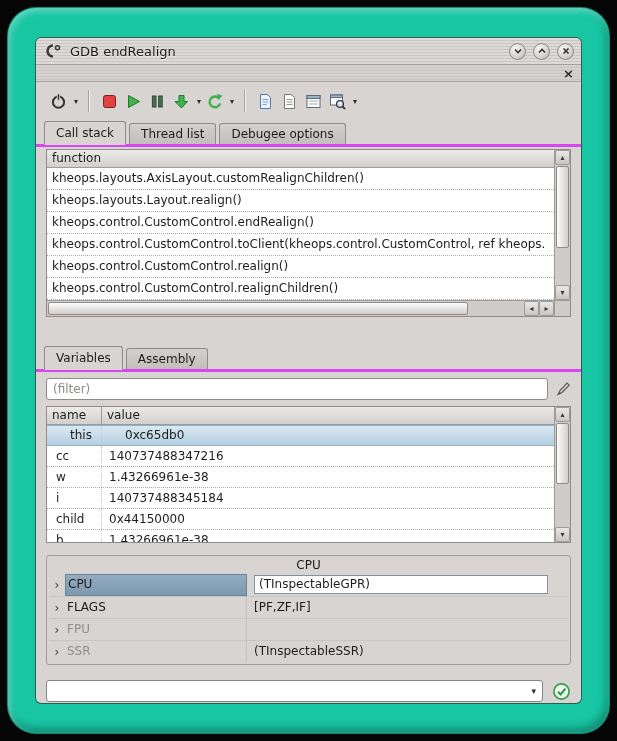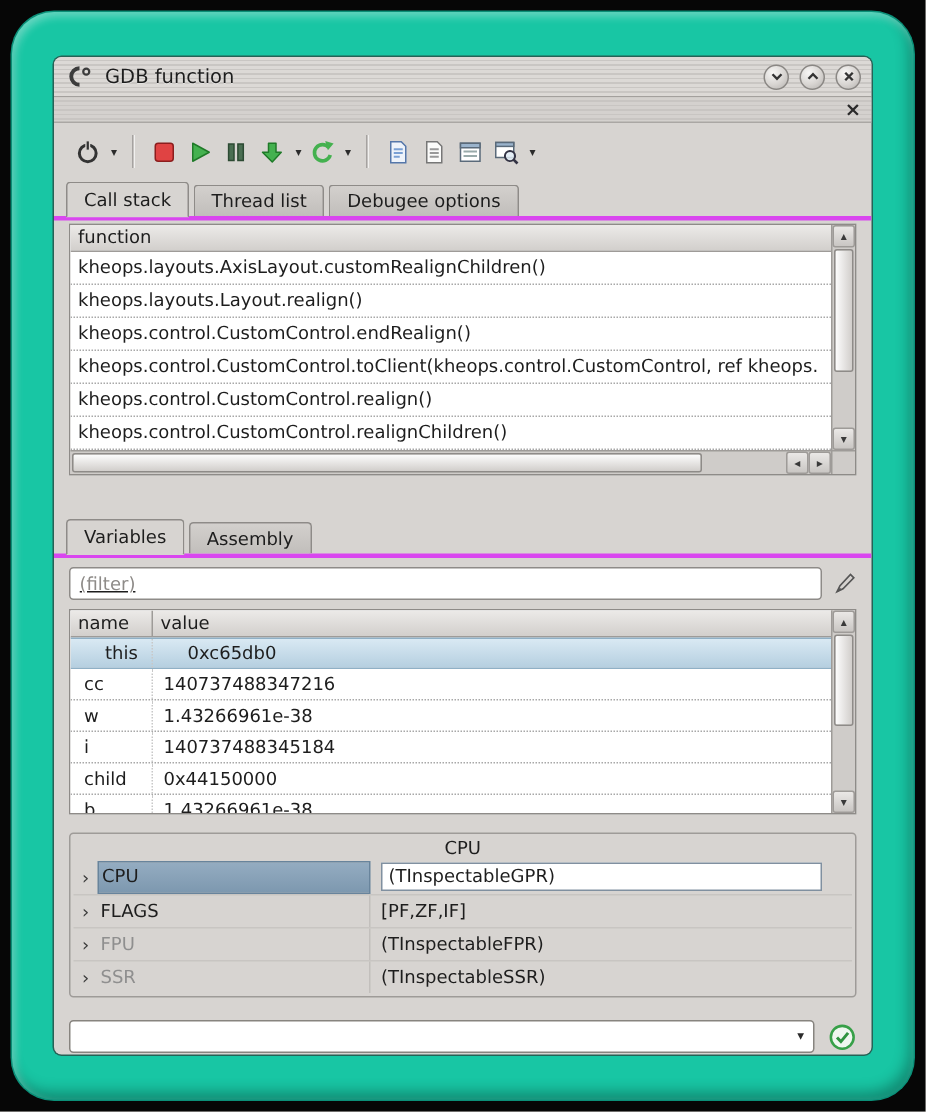--- a/index.html
+++ b/index.html
@@ -93,21 +93,21 @@
     background:linear-gradient(90deg,#fdfdfd,#d1cecb); border:1px solid #8e8b88; border-radius:2px; }
   .vars .vthumb { height:58%; }
   .hscroll { grid-column:1; grid-row:2; border-top:1px solid #9e9b98; background:#cfccc9; display:flex; }
   .htrack { flex:1; position:relative; }
   .hthumb { position:absolute; top:1px; bottom:1px; left:1px; width:88%;
     background:linear-gradient(#fdfdfd,#d1cecb); border:1px solid #8e8b88; border-radius:2px; }
   .corner { grid-column:2; grid-row:2; background:#cfccc9; border-left:1px solid #9e9b98; border-top:1px solid #9e9b98; }
   
   .filter-row { height:30px; flex:none; display:flex; align-items:center; gap:7px; padding:0 10px; margin-top:2px; }
   .filter-input { flex:1; height:22px; border:1px solid #8e8b88; border-radius:3px; background:#fff;
-    font:12px "DejaVu Sans", sans-serif; color:#1d1d1d; padding:0 6px; outline:none;text-decoration:underline; }
+    font:12px "DejaVu Sans", sans-serif; color:#1d1d1d; padding:0 6px; outline:none; }
   .filter-input::placeholder { color:#8e8b88; opacity:1; }
   .pen { display:flex; align-items:center; }
   
   .groupbox { margin:12px 10px 0; height:112px; border:1px solid #9e9b98; border-radius:3px; padding:1px 2px; }
   .gb-title { text-align:center; font-size:12px; color:#1d1d1d; height:17px; line-height:17px; }
   .cpurow { height:22px; display:flex; align-items:stretch; font-size:12px; color:#1d1d1d; }
   .cpurow + .cpurow { border-top:1px solid #c8c5c2; }
   .branch { width:16px; text-align:center; line-height:22px; color:#3c3c3c; font-size:12px; }
   .cname { width:182px; line-height:21px; padding-left:2px; border-right:1px solid #c2bfbc; white-space:nowrap; }
   .cname.sel { background:linear-gradient(#94acc1,#7d98af); border:1px solid #68849c; line-height:19px; }
@@ -128,21 +128,21 @@
 <div class="frame">
   <div class="window">
 
     <div class="titlebar">
       <span class="app-icon">
         <svg width="20" height="14" viewBox="0 0 20 14">
           <path d="M10 1.5 A5.5 5.5 0 1 0 10 12.5" fill="none" stroke="#3c3c3c" stroke-width="2.6"></path>
           <circle cx="14.5" cy="3.8" r="2" fill="none" stroke="#3c3c3c" stroke-width="1.5"></circle>
         </svg>
       </span>
-      <span class="win-title">GDB function</span>
+      <span class="win-title">GDB endRealign</span>
       <span class="tb-buttons">
         <span class="tb-btn">
           <svg width="10" height="10" viewBox="0 0 10 10">
               <polyline points="2,3.5 5,6.5 8,3.5" fill="none" stroke="#333" stroke-width="1.6"></polyline>
             </svg>
         </span>
         <span class="tb-btn">
           <svg width="10" height="10" viewBox="0 0 10 10">
               <polyline points="2,6.5 5,3.5 8,6.5" fill="none" stroke="#333" stroke-width="1.6"></polyline>
             </svg>
@@ -333,21 +333,20 @@
         </div>
       </div>
       <div class="cpurow">
         <span class="branch">›</span>
         <div class="cname">FLAGS</div>
         <div class="cval">[PF,ZF,IF]</div>
       </div>
       <div class="cpurow">
         <span class="branch">›</span>
         <div class="cname disabled">FPU</div>
-        <div class="cval">(TInspectableFPR)</div>
       </div>
       <div class="cpurow">
         <span class="branch">›</span>
         <div class="cname disabled">SSR</div>
         <div class="cval">(TInspectableSSR)</div>
       </div>
     </div>
 
     <div class="cmdrow">
       <div class="combo">

